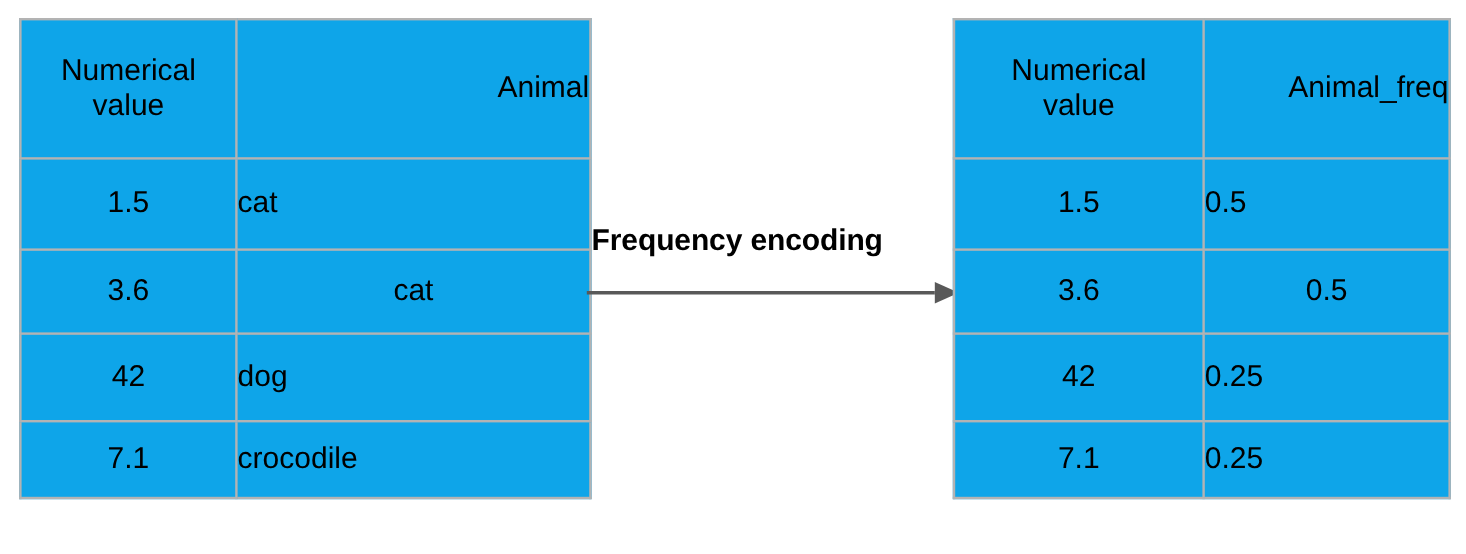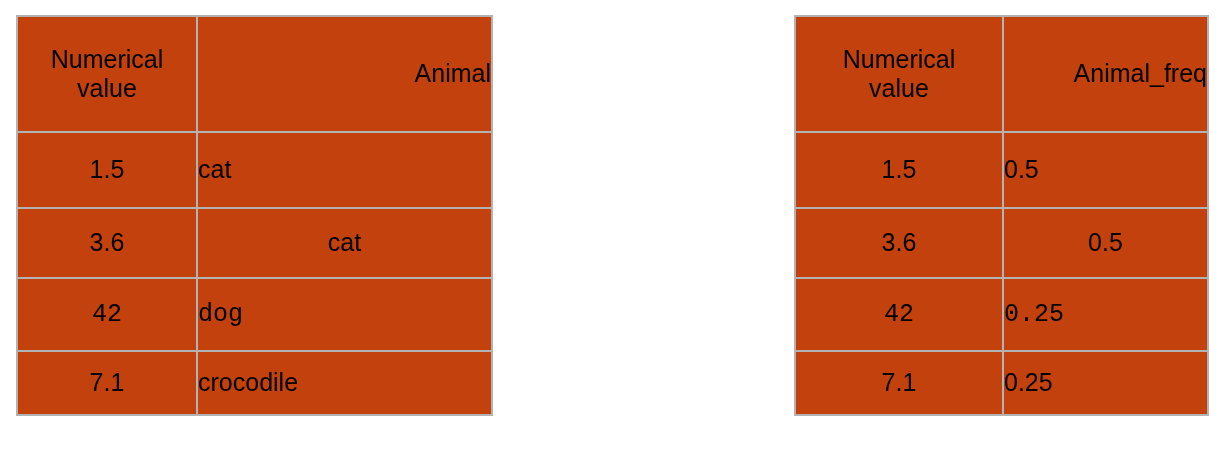--- a/index.html
+++ b/index.html
@@ -23,21 +23,21 @@
     top: 0;
     width: 1222px;
     height: 462px;
   }
 
   
   .data-table {
     position: absolute;
     border-collapse: collapse;
     table-layout: fixed;
-    background: #c2410c;
+    background: #0ea5e9;
   }
   .data-table td,
   .data-table th {
     border: 2px solid #b3b3b3;
     font-weight: normal;
     font-size: 25px;
     line-height: 1.18;
     color: #000000;
     padding: 0;
     vertical-align: middle;
@@ -58,21 +58,21 @@
   
   .table-left  col.c-num  { width: 180px; }
   .table-left  col.c-val  { width: 295px; }
   .table-right col.c-num  { width: 208px; }
   .table-right col.c-val  { width: 205px; }
 
   
   .hdr-row    td { height: 116px; }
   .body-row-a td { height: 76px; }
   .body-row-b td { height: 70px; text-align: center; }
-  .body-row-c td { height: 73px; font-family: Liberation Mono, monospace; }
+  .body-row-c td { height: 73px; }
   .body-row-d td { height: 64px; }
 
   .cell-center { text-align: center; margin-top: 16px; }
   .cell-left   { text-align: left; padding-left: 16px; margin-left: 40px; }
 
   .hdr-num { text-align: center; padding: 0 18px; }
   .hdr-txt { text-align: right; padding: 0 10px; }
 
   
   .arrow-group {
@@ -134,20 +134,27 @@
         <td class="cell-center">42</td>
         <td class="cell-left">dog</td>
       </tr>
       <tr class="body-row-d">
         <td class="cell-center">7.1</td>
         <td class="cell-left">crocodile</td>
       </tr>
     </tbody>
   </table>
 
+  <div class="arrow-group">
+    <div class="arrow-label">Frequency encoding</div>
+    <svg class="arrow-svg" viewBox="0 0 312 32">
+      <line x1="2" y1="16" x2="292" y2="16" stroke="#595959" stroke-width="3"></line>
+      <polygon points="292,7 312,16 292,25" fill="#595959"></polygon>
+    </svg>
+  </div>
 
   <table class="data-table table-right">
     <colgroup>
       <col class="c-num">
       <col class="c-val">
     </colgroup>
     <tbody>
       <tr class="hdr-row">
         <td class="hdr-num">
           <span>Numerical</span>

